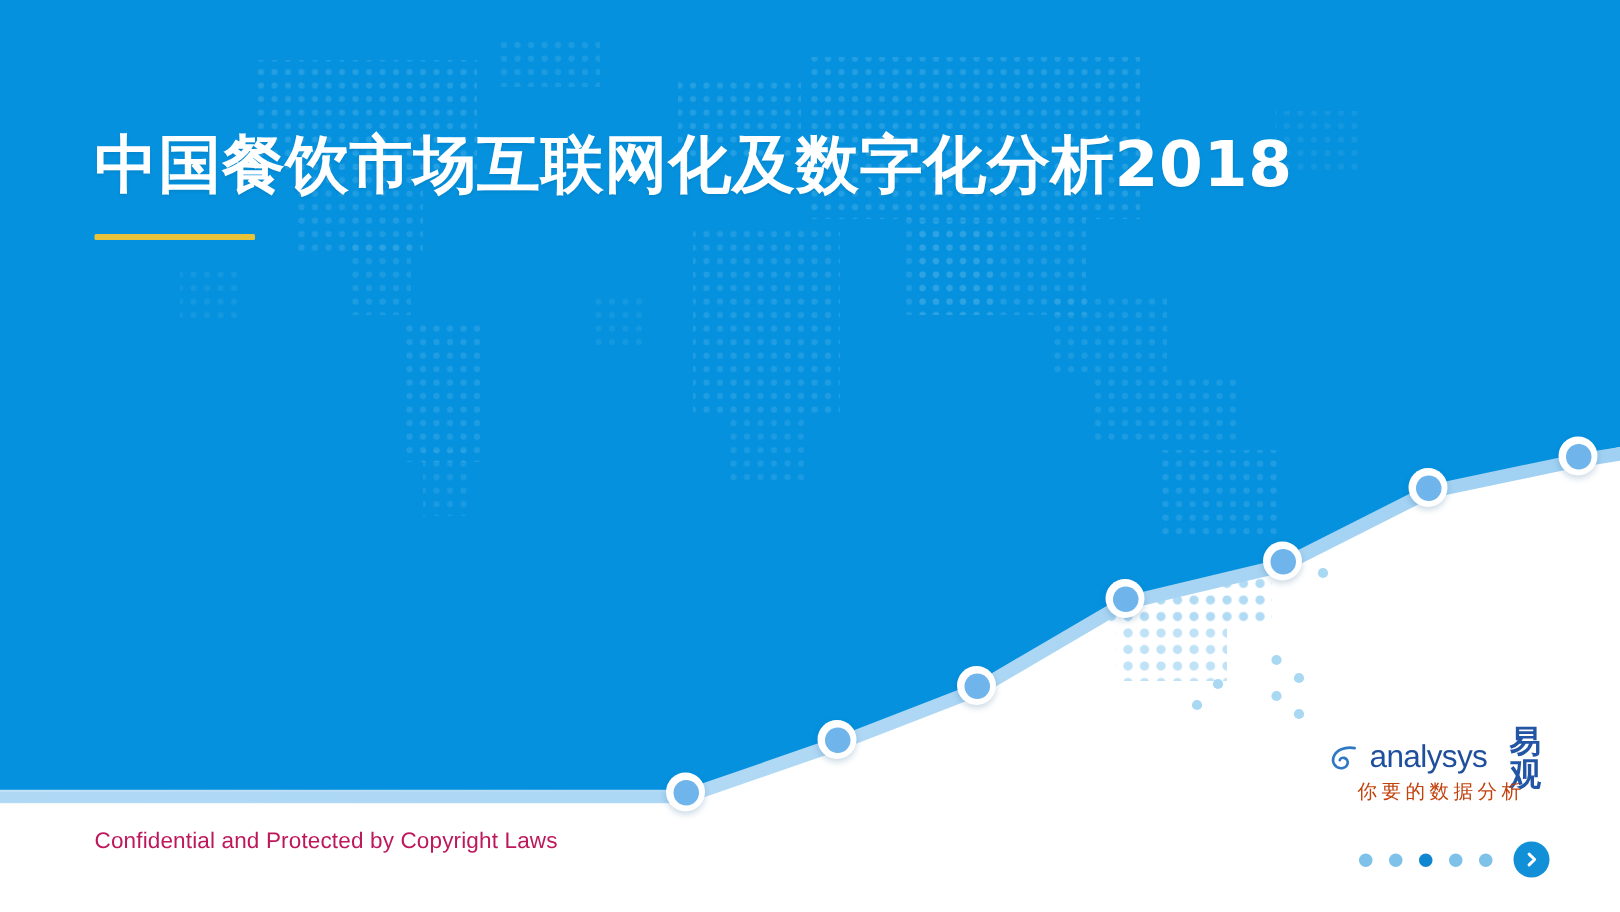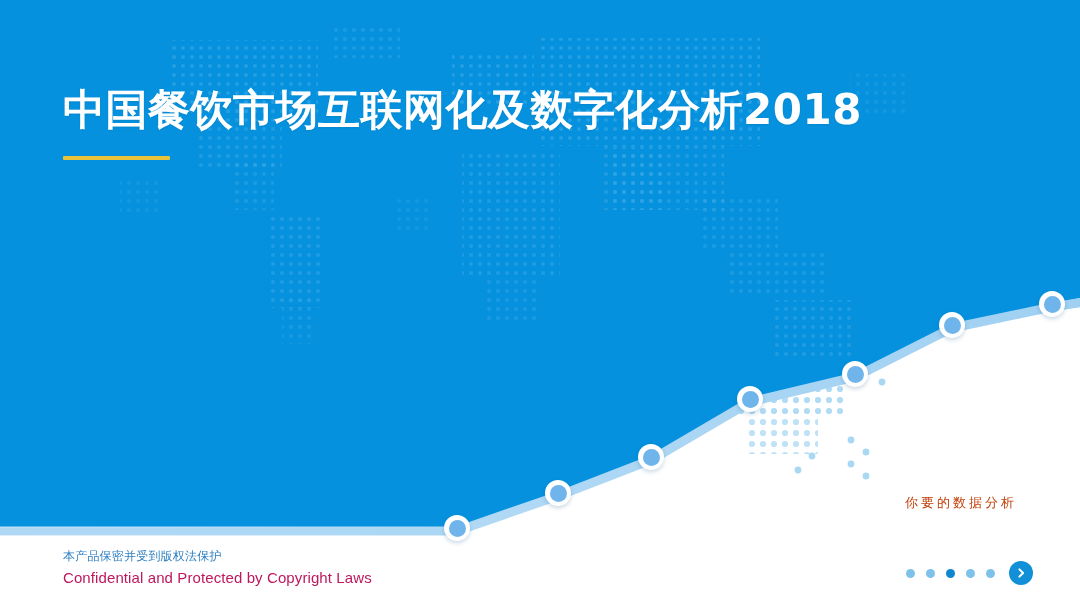--- a/index.html
+++ b/index.html
@@ -281,25 +281,31 @@
   <span class="node" style="left:1052px;top:304px;">
       <i></i>
     </span>
 
   <div class="title-block">
     <h1 class="slide-title">中国餐饮市场互联网化及数字化分析2018</h1>
     <div class="title-rule"></div>
   </div>
 
   <div class="footer-note">
-    <div class="cn">本产品保密并受到版权法保护</div>
     <div class="en">Confidential and Protected by Copyright Laws</div>
   </div>
 
   <div class="logo-wrap">
+    <div class="logo-row">
+      <svg class="logo-mark" viewBox="0 0 24 24">
+        <path d="M20.5 4.5 C13 3 5.5 6 3.6 11.8 C2.3 15.8 4.6 19.6 8.6 20.4 C11.4 21 14 19.7 14.8 17.2 C15.5 15 14.3 12.9 12.1 12.3 C10.5 11.9 9 12.7 8.6 14.1" fill="none" stroke="#2E78C4" stroke-width="2.1" stroke-linecap="round"></path>
+      </svg>
+      <span class="logo-en">analysys</span>
+      <span class="logo-cn">易观</span>
+    </div>
     <div class="logo-tagline">你要的数据分析</div>
   </div>
 
   <div class="pager">
     <span class="pager-dot"></span>
     <span class="pager-dot"></span>
     <span class="pager-dot is-active"></span>
     <span class="pager-dot"></span>
     <span class="pager-dot"></span>
     <button class="pager-next" aria-label="next">

